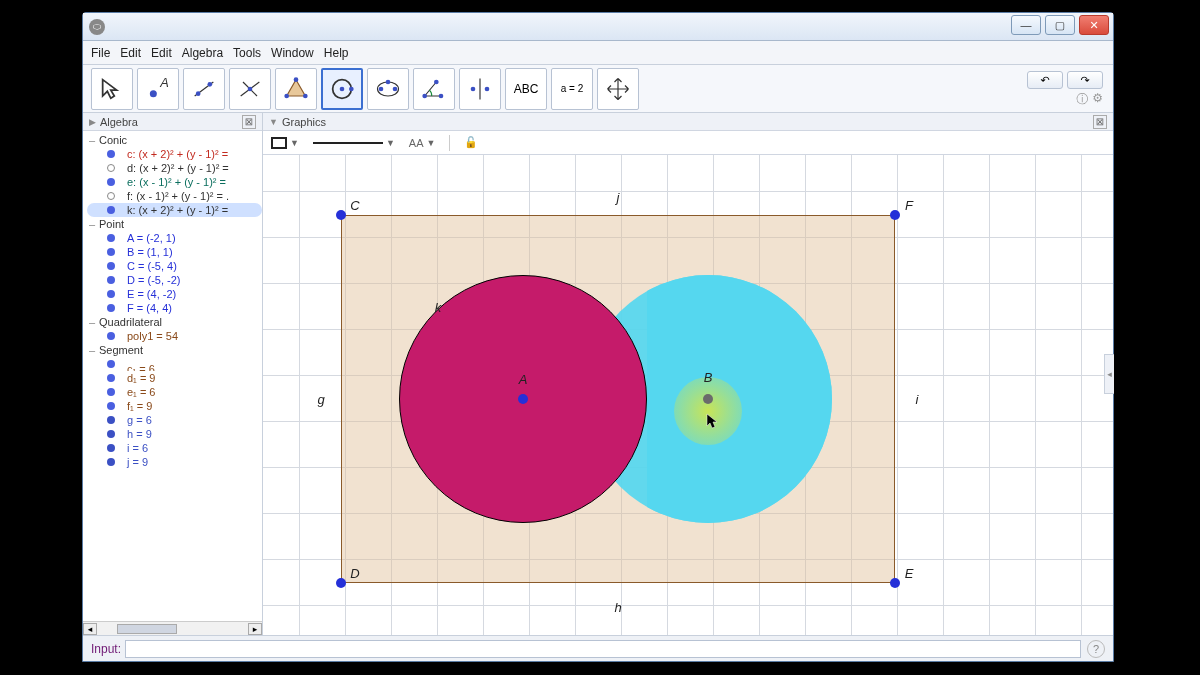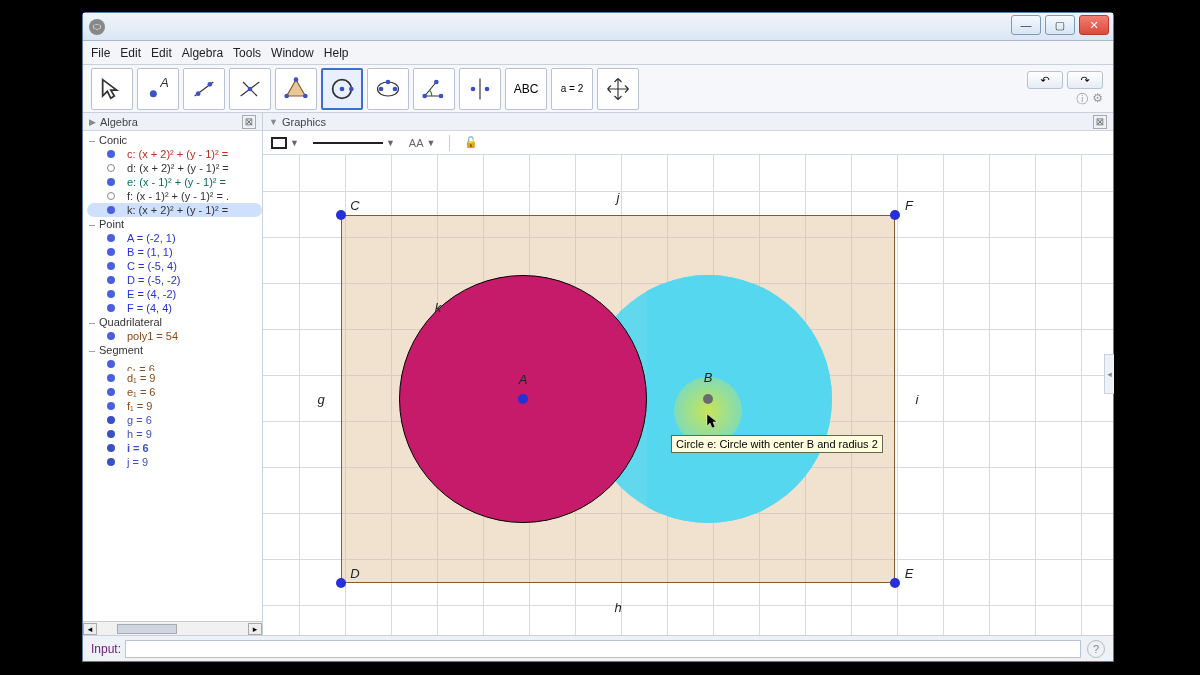--- a/index.html
+++ b/index.html
@@ -277,21 +277,21 @@
           <div class="item">
             <div class="dot" style="background: rgb(59, 80, 196);"></div>
             <span style="color: rgb(59, 80, 196);">g = 6</span>
           </div>
           <div class="item">
             <div class="dot" style="background: rgb(59, 80, 196);"></div>
             <span style="color: rgb(59, 80, 196);">h = 9</span>
           </div>
           <div class="item">
             <div class="dot" style="background: rgb(59, 80, 196);"></div>
-            <span style="color: rgb(59, 80, 196); font-weight: bold;">i = 6</span>
+            <span style="color: rgb(59, 80, 196);">i = 6</span>
           </div>
           <div class="item">
             <div class="dot" style="background: rgb(59, 80, 196);"></div>
             <span style="color: rgb(59, 80, 196);">j = 9</span>
           </div>
         </div>
       <div class="alg-scroll">
         <div class="arrow-btn">◂</div>
         <div class="thumb"></div>
         <div class="arrow-btn" style="margin-left:auto">▸</div>
@@ -341,21 +341,20 @@
             <div class="lbl" style="left: 646px; top: 418px;">E</div>
             <div class="lbl" style="left: 646px; top: 50px;">F</div>
             <div class="lbl" style="left: 58px; top: 244px;">g</div>
             <div class="lbl" style="left: 355px; top: 452px;">h</div>
             <div class="lbl" style="left: 654px; top: 244px;">i</div>
             <div class="lbl" style="left: 355px; top: 42px;">j</div>
             <div class="lbl" style="left: 175px; top: 152px;">k</div>
             <div class="cursor" style="left: 443px; top: 258px;"><svg viewBox="0 0 14 18">
                 <path d="M1 1 L1 13 L4 10 L6 15 L9 14 L7 9 L11 9 Z" fill="#000" stroke="#fff" stroke-width="0.5"></path>
               </svg></div>
-            <div class="tooltip" style="left: 408px; top: 280px;">Circle e: Circle with center B and radius 2</div>
           </div>
       </div>
       <div class="side-tab">◂</div>
     </div>
   </div>
 
   <div class="inputbar">
     <label>Input:</label>
     <input type="text" value="" style="">
     <div class="help">?</div>

